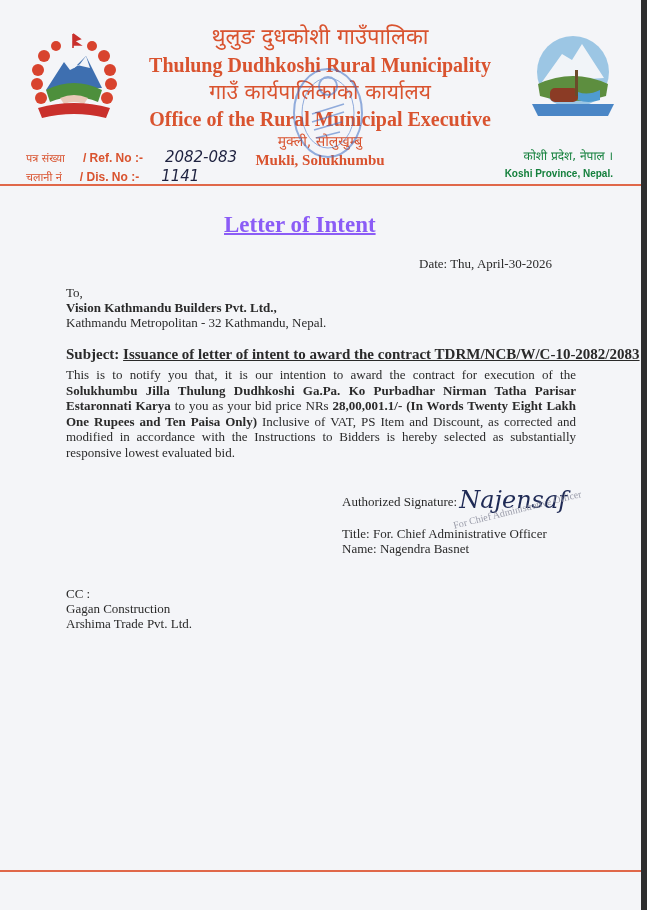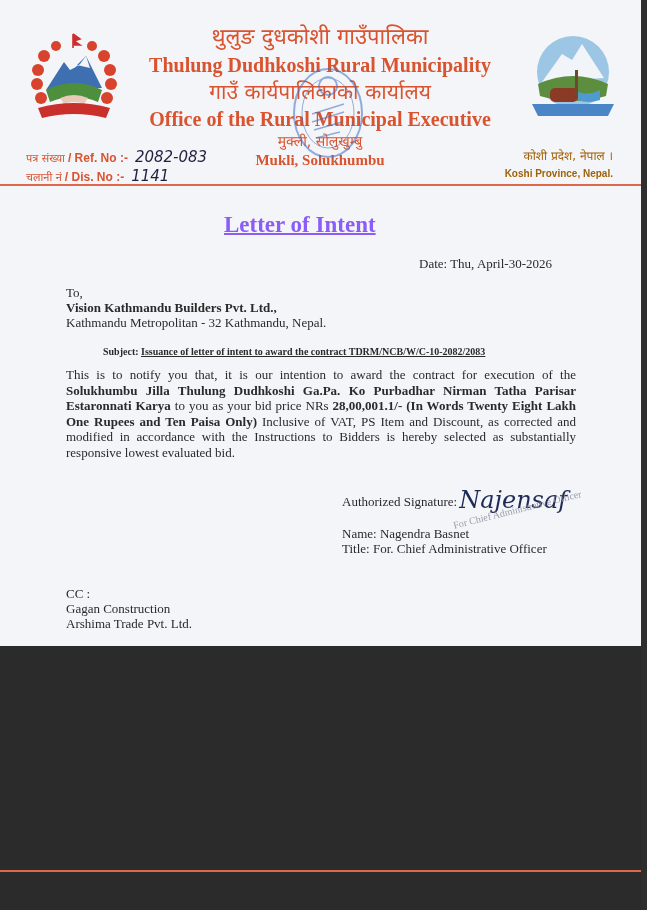--- a/index.html
+++ b/index.html
@@ -4,21 +4,21 @@
 <style>
   html, body { margin: 0; padding: 0; }
   body {
     width: 647px; height: 910px; overflow: hidden;
     background: #2b2b2b;
     position: relative;
     font-family: "Liberation Serif", serif;
   }
   .page {
     position: absolute; left: 0; top: 0;
-    width: 641px; height: 646px;
+    width: 641px; height: 910px;
     background: #f4f5f8;
     color: #2a2a2a;
   }
   .edge {
     position: absolute; left: 641px; top: 0; width: 6px; height: 910px;
     background: #2e2e2e;
   }
   
   .hdr-center { position: absolute; left: 120px; width: 400px; top: 22px; text-align: center; color: #d9532f; }
   .hdr-center .l1 { font-family: "DejaVu Sans", sans-serif; font-size: 22px; line-height: 30px; }
@@ -26,37 +26,37 @@
   .hdr-center .l3 { font-family: "DejaVu Sans", sans-serif; font-size: 21px; line-height: 28px; }
   .hdr-center .l4 { font-weight: bold; font-size: 20px; line-height: 26px; }
   .hdr-center .l5 { font-family: "DejaVu Sans", sans-serif; font-size: 14px; line-height: 18px; }
   .hdr-center .l6 { font-weight: bold; font-size: 15px; line-height: 20px; }
 
   .emblem-left { position: absolute; left: 24px; top: 28px; width: 100px; height: 100px; }
   .emblem-right { position: absolute; left: 528px; top: 30px; width: 90px; height: 100px; }
   .stamp { position: absolute; left: 288px; top: 64px; width: 80px; height: 98px; opacity: 0.55; }
 
   .ref { position: absolute; left: 26px; top: 148px; color: #d9532f; font-size: 12px; }
-  .ref .row { height: 19px; display: flex; align-items: baseline; gap: 3px; }
+  .ref .row { height: 19px; display: flex; align-items: baseline; gap: 18px; }
   .ref .dev { font-family: "DejaVu Sans", sans-serif; font-size: 11px; }
   .ref .lat { font-family: "Liberation Sans", sans-serif; font-size: 12px; font-weight: bold; }
   .ref .hand { font-family: "DejaVu Sans", sans-serif; font-style: italic; font-size: 15px; color: #1e2240; margin-left: 4px; }
 
-  .prov { position: absolute; right: 28px; top: 146px; text-align: right; color: #a16207; }
+  .prov { position: absolute; right: 28px; top: 146px; text-align: right; color: #15803d; }
   .prov .dev { font-family: "DejaVu Sans", sans-serif; font-size: 12px; line-height: 20px; }
   .prov .lat { font-family: "Liberation Sans", sans-serif; font-weight: bold; font-size: 10px; line-height: 16px; }
 
   .rule-top { position: absolute; left: 0; top: 184px; width: 641px; height: 2px; background: #e0684a; }
 
   
   .title { position: absolute; left: 224px; top: 212px; font-size: 23px; font-weight: bold; text-decoration: underline; text-decoration-thickness: 2px; color: #8b5cf6; }
   .date { position: absolute; left: 419px; top: 256px; font-size: 13px; }
   .to { position: absolute; left: 66px; top: 285px; font-size: 13px; line-height: 15px; }
   .to .bold { font-weight: bold; }
-  .subject { position: absolute; left: 66px; top: 346px; font-size: 10px; font-weight: bold; margin-left: 37px; }
+  .subject { position: absolute; left: 66px; top: 346px; font-size: 15px; font-weight: bold; }
   .subject .u { text-decoration: underline; }
   .para { position: absolute; left: 66px; top: 367px; width: 510px; font-size: 13px; line-height: 15.5px; text-align: justify; }
   .para b { font-weight: bold; }
 
   .sig { position: absolute; left: 342px; top: 484px; font-size: 13px; }
   .sig .scrawl { font-family: "DejaVu Serif", serif; font-style: italic; font-size: 24px; color: #1f2a55; margin-left: 2px; position: relative; top: 2px; }
   .sig-name { position: absolute; left: 342px; top: 526px; font-size: 13px; line-height: 15px; }
   .sig-stamp { position: absolute; left: 452px; top: 520px; font-size: 10px; color: #8d8f9e; transform: rotate(-14deg); transform-origin: left top; opacity: 0.85; }
 
   .cc { position: absolute; left: 66px; top: 586px; font-size: 13px; line-height: 15px; }
@@ -150,22 +150,22 @@
     <span class="u">Issuance of letter of intent to award the contract TDRM/NCB/W/C-10-2082/2083</span>
   </div>
 
   <div class="para"><span>This is to notify you that, it is our intention to award the contract for execution of the </span><b>Solukhumbu Jilla Thulung Dudhkoshi Ga.Pa. Ko Purbadhar Nirman Tatha Parisar Estaronnati Karya</b><span> to you as your bid price NRs </span><b>28,00,001.1/- (In Words Twenty Eight Lakh One Rupees and Ten Paisa Only)</b><span> Inclusive of VAT, PS Item and Discount, as corrected and modified in accordance with the Instructions to Bidders is hereby selected as substantially responsive lowest evaluated bid.</span></div>
 
   <div class="sig">
     <span>Authorized Signature:</span><span class="scrawl">Najensaf</span>
   </div>
   <div class="sig-stamp">For Chief Administrative Officer</div>
   <div class="sig-name">
+    <div>Title: For. Chief Administrative Officer</div>
     <div>Name: Nagendra Basnet</div>
-    <div>Title: For. Chief Administrative Officer</div>
   </div>
 
   <div class="cc">
     <div>CC :</div>
     <div>Gagan Construction</div>
     <div>Arshima Trade Pvt. Ltd.</div>
   </div>
 
   <div class="rule-bot"></div>
 </div>

